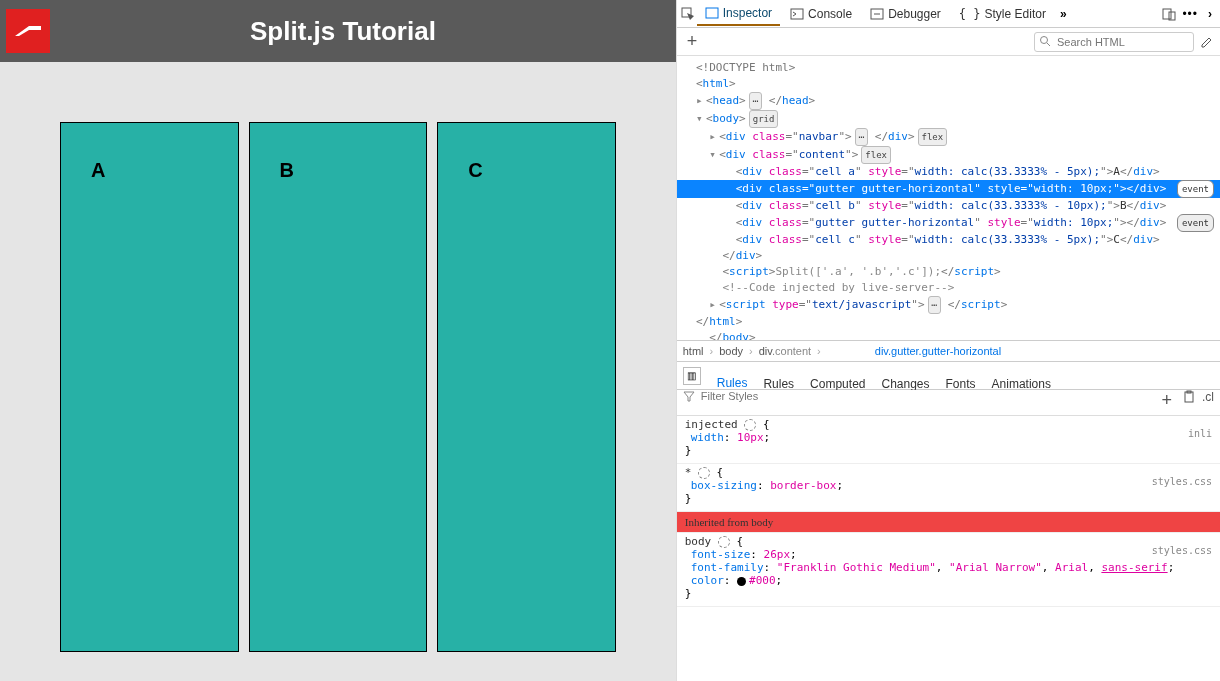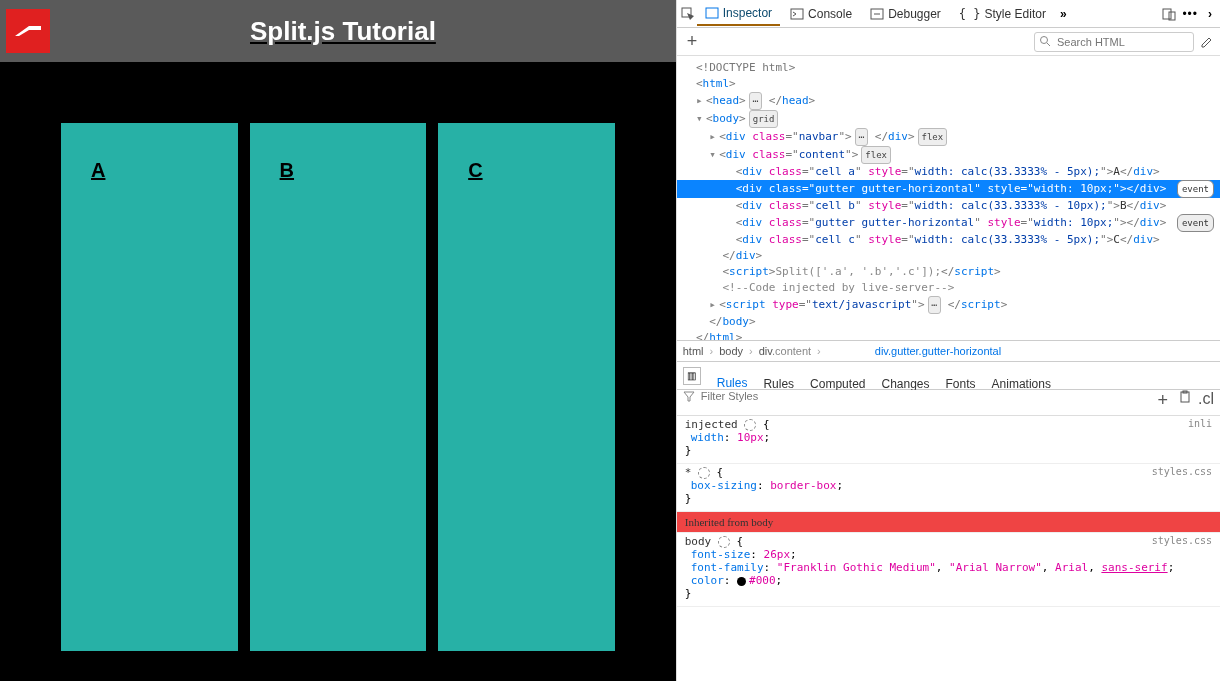--- a/index.html
+++ b/index.html
@@ -1,20 +1,20 @@
 <!DOCTYPE html>
 <html><head>
 <meta charset="utf-8">
 <style>
   * { box-sizing: border-box; margin: 0; padding: 0; }
   html, body { width: 1220px; height: 681px; font-family: Arial, sans-serif; overflow: hidden; }
   body { display: flex; }
 
   
-  .page { width: 735px; height: 681px; background: #000000; text-decoration: underline; }
+  .page { width: 735px; height: 681px; background: #e5e5e5; }
   .navbar { background: #5a5a5a; height: 62px; display: flex; align-items: center; }
   .logo { width: 44px; height: 44px; background: #e02020; margin-left: 6px; display: flex; align-items: center; justify-content: center; }
   .logo svg { width: 30px; height: 18px; }
   .title { color: #fff; font-size: 26px; font-weight: bold; margin-left: 200px; }
   .content { display: flex; padding: 60px 60px 0 60px; gap: 10px; }
   .cell { flex: 1; height: 530px; background: #27b1a6; border: 1px solid #000; padding: 36px 30px; font-size: 20px; font-weight: bold; }
 
   
   .devtools { flex: 1; height: 681px; display: flex; flex-direction: column; border-left: 1px solid #ddd; font-family: "Segoe UI", Arial, sans-serif; font-size: 12px; background: #fff; }
 
@@ -52,21 +52,21 @@
   .rules-tabs .rt-pick { width: 18px; height: 18px; border: 1px solid #bbb; display: flex; align-items: center; justify-content: center; font-size: 10px; }
   .rules-tabs .r-tab { cursor: pointer; color: #333; padding: 4px 0; margin-top: 16px; }
   .rules-tabs .r-tab.active { color: #0074e8; border-bottom: 2px solid #0074e8; }
 
   .filter-row { height: 26px; border-bottom: 1px solid #ddd; display: flex; align-items: flex-start; padding: 0 6px; gap: 6px; }
   .filter-row input { border: none; flex: 1; font-size: 11px; color: #888; outline: none; }
   .filter-row .ficon { color: #888; }
 
   .rules-body { flex: 1; overflow: auto; font-family: Consolas, monospace; font-size: 11px; }
   .rule-blk { border-bottom: 1px solid #eee; padding: 2px 8px 6px 8px; position: relative; }
-  .rule-blk .src { position: absolute; right: 8px; top: 2px; color: #888; font-size: 10px; }
+  .rule-blk .src { position: absolute; right: 8px; top: 12px; color: #888; font-size: 10px; }
   .rule-blk .sel2 { color: #333; }
   .rule-blk .prop { color: #0074e8; margin-left: 6px; }
   .rule-blk .val { color: #de00a0; }
   .hdr-inh { padding: 4px 8px; border-bottom: 1px solid #eee; font-family: "Segoe UI"; color: #333; background: #ef4444; }
   .swatch { display: inline-block; width: 9px; height: 9px; background: #000; border-radius: 50%; vertical-align: middle; margin-right: 3px; }
   .under { text-decoration: underline; }
   .gear { width: 12px; height: 12px; display: inline-block; border: 1px dashed #888; border-radius: 50%; vertical-align: middle; }
 </style>
 </head>
 <body>
@@ -156,22 +156,22 @@
     <div class="ln">    <span class="tw">▾</span><span class="sym">&lt;</span><span class="tag">div</span> <span class="attr">class</span><span class="sym">="</span><span class="str">content</span><span class="sym">"&gt;</span><span class="badge">flex</span></div>
     <div class="ln">        <span class="sym">&lt;</span><span class="tag">div</span> <span class="attr">class</span><span class="sym">="</span><span class="str">cell a</span><span class="sym">"</span> <span class="attr">style</span><span class="sym">="</span><span class="str">width: calc(33.3333% - 5px);</span><span class="sym">"&gt;</span><span class="txt">A</span><span class="sym">&lt;/</span><span class="tag">div</span><span class="sym">&gt;</span></div>
     <div class="ln sel">        <span class="sym">&lt;</span><span class="tag">div</span> <span class="attr">class</span><span class="sym">="</span><span class="str">gutter gutter-horizontal</span><span class="sym">"</span> <span class="attr">style</span><span class="sym">="</span><span class="str">width: 10px;</span><span class="sym">"&gt;&lt;/</span><span class="tag">div</span><span class="sym">&gt;</span> <span class="evbadge" style="background:#fff;color:#333">event</span></div>
     <div class="ln">        <span class="sym">&lt;</span><span class="tag">div</span> <span class="attr">class</span><span class="sym">="</span><span class="str">cell b</span><span class="sym">"</span> <span class="attr">style</span><span class="sym">="</span><span class="str">width: calc(33.3333% - 10px);</span><span class="sym">"&gt;</span><span class="txt">B</span><span class="sym">&lt;/</span><span class="tag">div</span><span class="sym">&gt;</span></div>
     <div class="ln">        <span class="sym">&lt;</span><span class="tag">div</span> <span class="attr">class</span><span class="sym">="</span><span class="str">gutter gutter-horizontal</span><span class="sym">"</span> <span class="attr">style</span><span class="sym">="</span><span class="str">width: 10px;</span><span class="sym">"&gt;&lt;/</span><span class="tag">div</span><span class="sym">&gt;</span> <span class="evbadge">event</span></div>
     <div class="ln">        <span class="sym">&lt;</span><span class="tag">div</span> <span class="attr">class</span><span class="sym">="</span><span class="str">cell c</span><span class="sym">"</span> <span class="attr">style</span><span class="sym">="</span><span class="str">width: calc(33.3333% - 5px);</span><span class="sym">"&gt;</span><span class="txt">C</span><span class="sym">&lt;/</span><span class="tag">div</span><span class="sym">&gt;</span></div>
     <div class="ln">      <span class="sym">&lt;/</span><span class="tag">div</span><span class="sym">&gt;</span></div>
     <div class="ln">      <span class="sym">&lt;</span><span class="tag">script</span><span class="sym">&gt;</span><span class="cmt">Split(['.a', '.b','.c']);</span><span class="sym">&lt;/</span><span class="tag">script</span><span class="sym">&gt;</span></div>
     <div class="ln">      <span class="cmt">&lt;!--</span><span class="cmt">Code injected by live-server</span><span class="cmt">--&gt;</span></div>
     <div class="ln">    <span class="tw">▸</span><span class="sym">&lt;</span><span class="tag">script</span> <span class="attr">type</span><span class="sym">="</span><span class="str">text/javascript</span><span class="sym">"&gt;</span><span class="badge">⋯</span> <span class="sym">&lt;/</span><span class="tag">script</span><span class="sym">&gt;</span></div>
+    <div class="ln">  <span class="sym">&lt;/</span><span class="tag">html</span><span class="sym">&gt;</span></div>
     <div class="ln">    <span class="sym">&lt;/</span><span class="tag">body</span><span class="sym">&gt;</span></div>
-    <div class="ln">  <span class="sym">&lt;/</span><span class="tag">html</span><span class="sym">&gt;</span></div>
   </div>
 
   <div class="breadcrumb">
     <span>html</span>
     <span class="sep">›</span>
     <span>body</span>
     <span class="sep">›</span>
     <span><span>div</span><span style="color:#888">.content</span></span>
     <span class="sep">›</span>
     <span class="cur"><span>div</span><span>.gutter.gutter-horizontal</span></span>
@@ -192,21 +192,21 @@
       <svg width="12" height="12" viewBox="0 0 12 12">
           <path d="M1 2 L11 2 L7 7 L7 11 L5 11 L5 7 Z" fill="none" stroke="#888"></path>
         </svg>
     </span>
     <input placeholder="Filter Styles" style="">
     <span class="plus">+</span>
     <svg class="ico" viewBox="0 0 14 14">
         <rect x="3" y="2" width="8" height="10" fill="none" stroke="#555"></rect>
         <rect x="5" y="1" width="4" height="2" fill="none" stroke="#555"></rect>
       </svg>
-    <span style="font-size:16px;color:#555">.cl</span>
+    <span style="font-size:12px;color:#555">.cl</span>
   </div>
 
   <div class="rules-body">
     <div class="rule-blk">
       <span class="src">inli</span>
       <div><span class="sel2">injected</span> <span class="gear"></span> {</div>
       <div><span class="prop">width</span>: <span class="val">10px</span>;</div>
       <div>}</div>
     </div>
     <div class="rule-blk">

